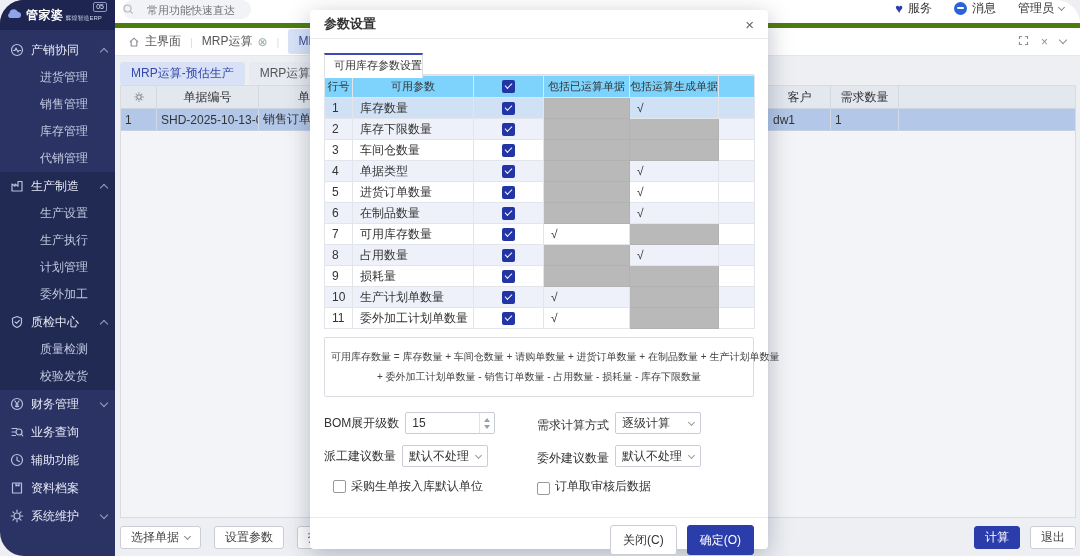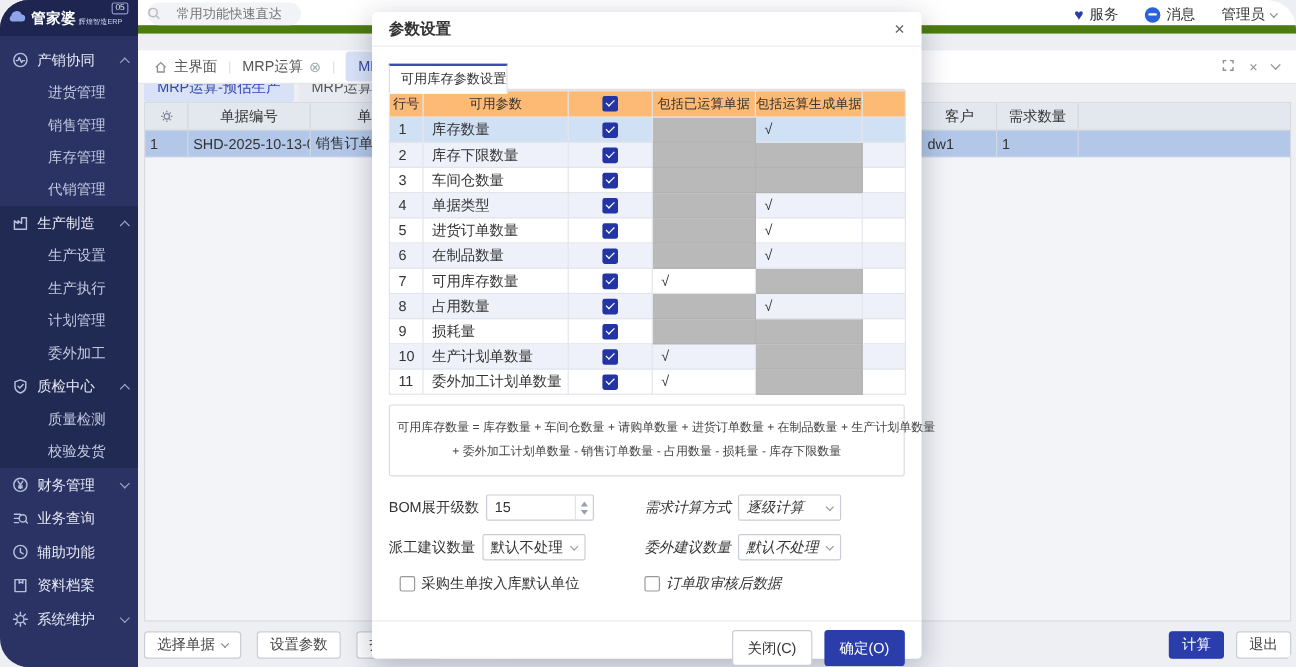--- a/index.html
+++ b/index.html
@@ -17,33 +17,33 @@
   .group.hl { background:#212a52; }
   .g-head { height:28px; display:flex; align-items:center; padding:0 8px 0 10px; cursor:pointer; color:#e6e9f5; }
   .g-head .ic { width:14px; height:14px; margin-right:7px; flex:none; display:flex; align-items:center; justify-content:center; }
   .g-head .g-label { flex:1; font-size:12px; }
   .chev { width:6px; height:6px; border-right:1.3px solid #9aa2c8; border-bottom:1.3px solid #9aa2c8; transform:rotate(45deg); margin-top:-2px; }
   .chev.up { transform:rotate(-135deg); margin-top:3px; }
   .g-items .item { height:27px; line-height:27px; padding-left:40px; font-size:12px; color:#c2c8e0; cursor:pointer; }
   svg.sic { stroke:#b9c0dd; fill:none; stroke-width:1.2; stroke-linecap:round; stroke-linejoin:round; }
 
   
-  .topbar { position:absolute; left:115px; right:0; top:0; height:28px; background:#fff; border-bottom:7px solid #4d7c0f; display:flex; align-items:flex-end; z-index:2; }
+  .topbar { position:absolute; left:115px; right:0; top:0; height:28px; background:#fff; border-bottom:5px solid #4d7c0f; display:flex; align-items:flex-start; z-index:2; }
   .search { margin-left:8px; width:128px; height:19px; background:#f2f3f6; border:none; border-radius:10px; font-size:11px; color:#9aa0ab; padding-left:24px; outline:none; }
   .search-wrap { position:relative; }
   .search-wrap svg { position:absolute; left:8px; top:4px; }
   .top-right { margin-left:auto; display:flex; align-items:center; gap:22px; padding-right:16px; font-size:12px; color:#333; }
   .top-item { display:flex; align-items:center; gap:5px; cursor:pointer; }
   .heart { color:#2b3dab; font-size:13px; }
   .msg-dot { width:13px; height:13px; border-radius:50%; background:#2b62d9; position:relative; }
   .msg-dot::after { content:""; position:absolute; left:3px; top:5px; width:7px; height:2px; background:#fff; border-radius:1px; }
   .caret-down { width:5px; height:5px; border-right:1.2px solid #888; border-bottom:1.2px solid #888; transform:rotate(45deg); margin-top:-2px; }
 
   
-  .tabstrip { position:absolute; left:115px; right:0; top:42px; height:28px; background:#fff; border-bottom:1px solid #e6e6e6; display:flex; align-items:center; padding-left:13px; z-index:2; }
+  .tabstrip { position:absolute; left:115px; right:0; top:28px; height:28px; background:#fff; border-bottom:1px solid #e6e6e6; display:flex; align-items:center; padding-left:13px; z-index:2; }
   .crumb { display:flex; align-items:center; gap:5px; color:#555; cursor:pointer; font-size:12px; }
   .sep { color:#ddd; margin:0 9px; font-size:11px; }
   .tab-close { color:#9aa; font-size:12px; }
   .tab-pill { background:#d9e3f8; color:#35479f; border-radius:3px; padding:4px 10px; width:118px; white-space:nowrap; overflow:hidden; font-size:12px; cursor:pointer; }
   .win-icons { margin-left:auto; display:flex; align-items:center; gap:12px; padding-right:14px; color:#8a8f99; }
   .win-icons span { cursor:pointer; font-size:12px; line-height:1; }
   .chev-d { width:6px; height:6px; border-right:1.4px solid #8a8f99; border-bottom:1.4px solid #8a8f99; transform:rotate(45deg); display:inline-block; margin-top:-3px; }
 
   
   .content { position:absolute; left:115px; right:0; top:56px; bottom:0; background:#edeff3; }
@@ -74,36 +74,36 @@
   .m-title { font-size:13px; font-weight:bold; color:#333; }
   .m-close { margin-left:auto; font-size:15px; color:#666; cursor:pointer; line-height:1; }
   .m-body { padding:14px 14px 0 14px; flex:1; }
   .m-tabbar { border-bottom:1px solid #dcdfe4; height:22px; }
   .m-tab { display:inline-block; background:#fff; border:1px solid #dcdfe4; border-top:2px solid #3a4cb1; border-bottom:1px solid #fff; font-size:11px; color:#333; padding:3px 0 4px 9px; position:relative; top:0px; cursor:default; }
 
   table.ptable { width:430px; border-collapse:collapse; table-layout:fixed; }
   .ptable col.c1{width:28px;} .ptable col.c2{width:121px;} .ptable col.c3{width:70px;}
   .ptable col.c4{width:86px;} .ptable col.c5{width:89px;} .ptable col.c6{width:36px;}
   .ptable th, .ptable td { border:1px solid #e2e5ea; font-weight:normal; }
-  .ptable th { height:22px; background:#fdba74; font-size:11px; color:#333; text-align:center;margin-top:12px; }
+  .ptable th { height:22px; background:#7dd3fc; font-size:11px; color:#333; text-align:center;margin-top:12px; }
   .ptable td { height:21px; font-size:12px; color:#333; padding-left:7px; }
   .ptable td.c-cb, .ptable th.c-cb { text-align:center; padding-left:0; }
   .ptable tbody tr:nth-child(even) td { background:#eef1f9; }
   .ptable tr.s-selected td { background:#d0e0f5; }
   .ptable td.s-disabled { background:#b9b9b9 !important; border-color:#b2b2b2; }
   .cbx { display:inline-block; width:13px; height:13px; background:#2334a4; border-radius:2px; position:relative; vertical-align:middle; cursor:pointer; }
   .cbx::after { content:""; position:absolute; left:3px; top:3px; width:6px; height:3px; border-left:1.6px solid #fff; border-bottom:1.6px solid #fff; transform:rotate(-45deg); }
   .cbx-empty { display:inline-block; width:13px; height:13px; background:#fff; border:1px solid #999; border-radius:2px; vertical-align:middle; cursor:pointer; }
 
   .formula { margin-top:8px; width:430px; border:1px solid #d9dce1; border-radius:2px; padding:9px 6px; text-align:center; font-size:10px; color:#444; line-height:20px; white-space:nowrap; }
 
   .mform { margin-top:15px; position:relative; height:105px; font-size:12px; }
   .frow { display:flex; align-items:center; margin-bottom:11px; }
   .fcol-l { width:213px; flex:none; display:flex; align-items:center; }
-  .fcol-r { display:flex; align-items:center;font-style:italic; }
+  .fcol-r { display:flex; align-items:flex-end; }
   .flabel { color:#333; margin-right:6px; }
   .num-input { width:90px; height:22px; border:1px solid #c9cdd6; border-radius:2px; display:flex; align-items:center; position:relative; }
   .num-input input { width:58px; border:none; outline:none; font-size:12px; padding-left:6px; color:#333; background:transparent; }
   .spin { position:absolute; right:0; top:0; bottom:0; width:15px; border-left:1px solid #e0e3e8; display:flex; flex-direction:column; align-items:center; justify-content:center; gap:3px; cursor:pointer; }
   .spin i { display:block; width:0; height:0; border-left:3px solid transparent; border-right:3px solid transparent; }
   .spin i.up { border-bottom:4px solid #9aa0ab; }
   .spin i.dn { border-top:4px solid #9aa0ab; }
   .selbox { height:22px; border:1px solid #c9cdd6; border-radius:2px; display:flex; align-items:center; padding:0 6px; width:86px; cursor:pointer; color:#333; }
   .selbox .v { flex:1; font-size:12px; white-space:nowrap; }
   .selbox .caret { width:5px; height:5px; border-right:1.2px solid #999; border-bottom:1.2px solid #999; transform:rotate(45deg); margin-top:-2px; }

